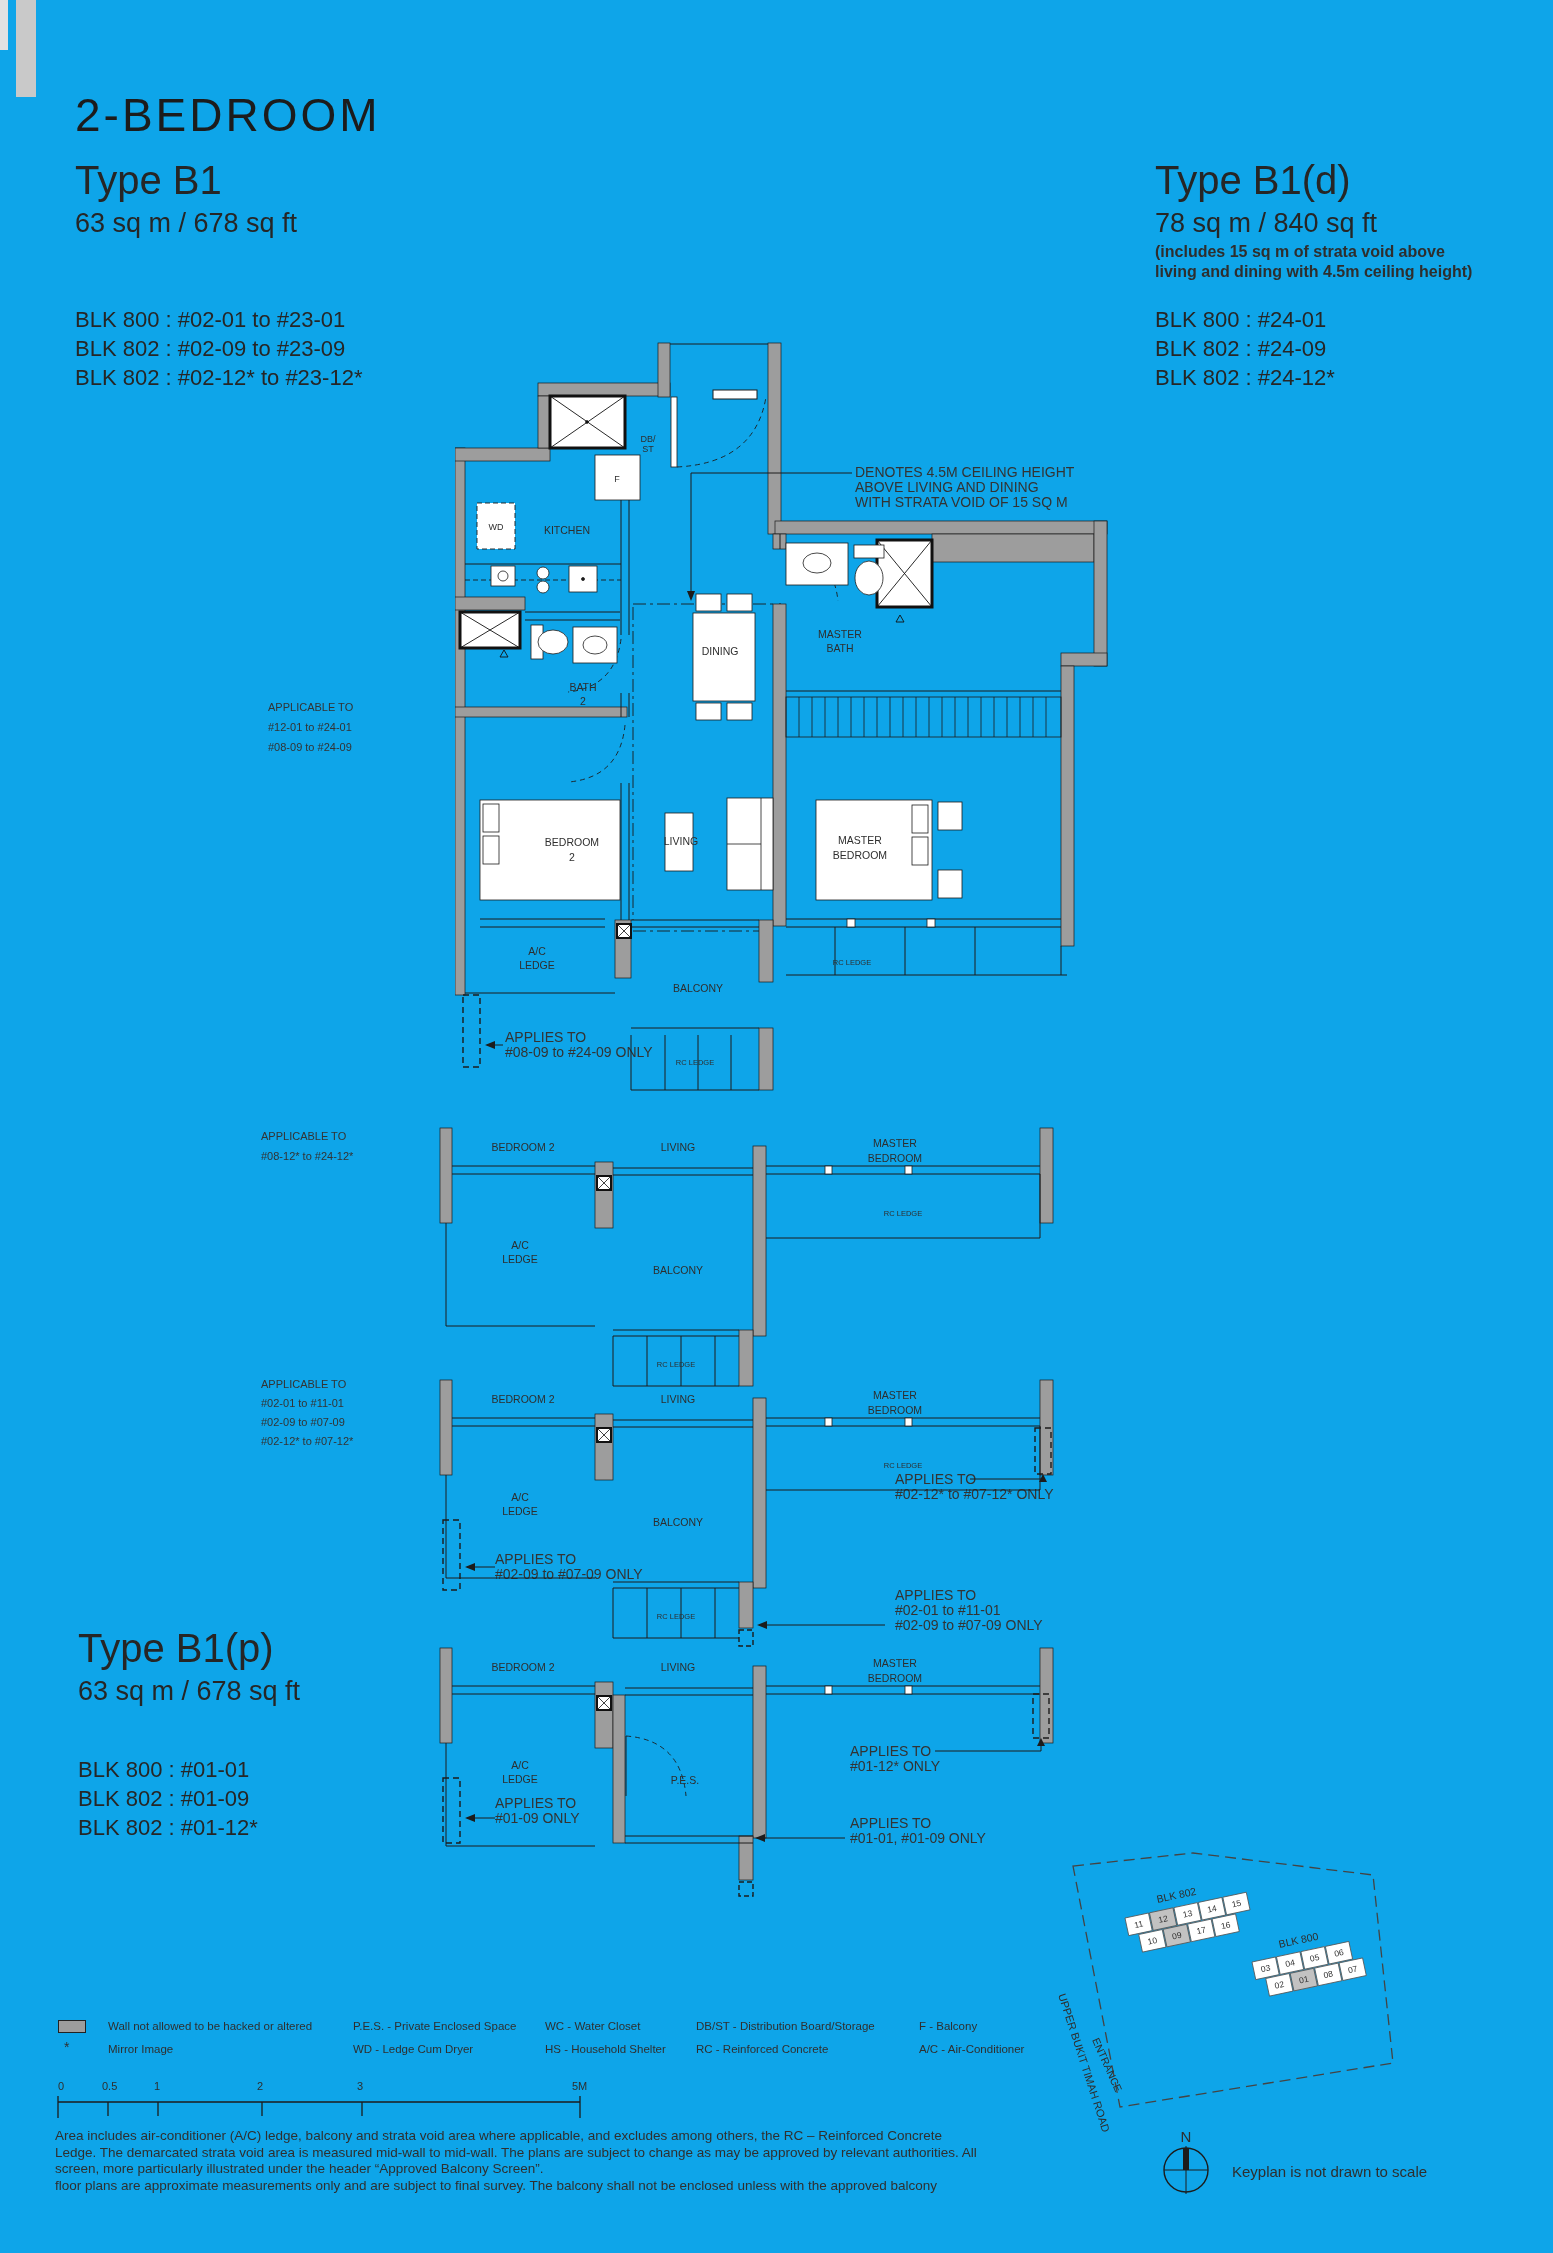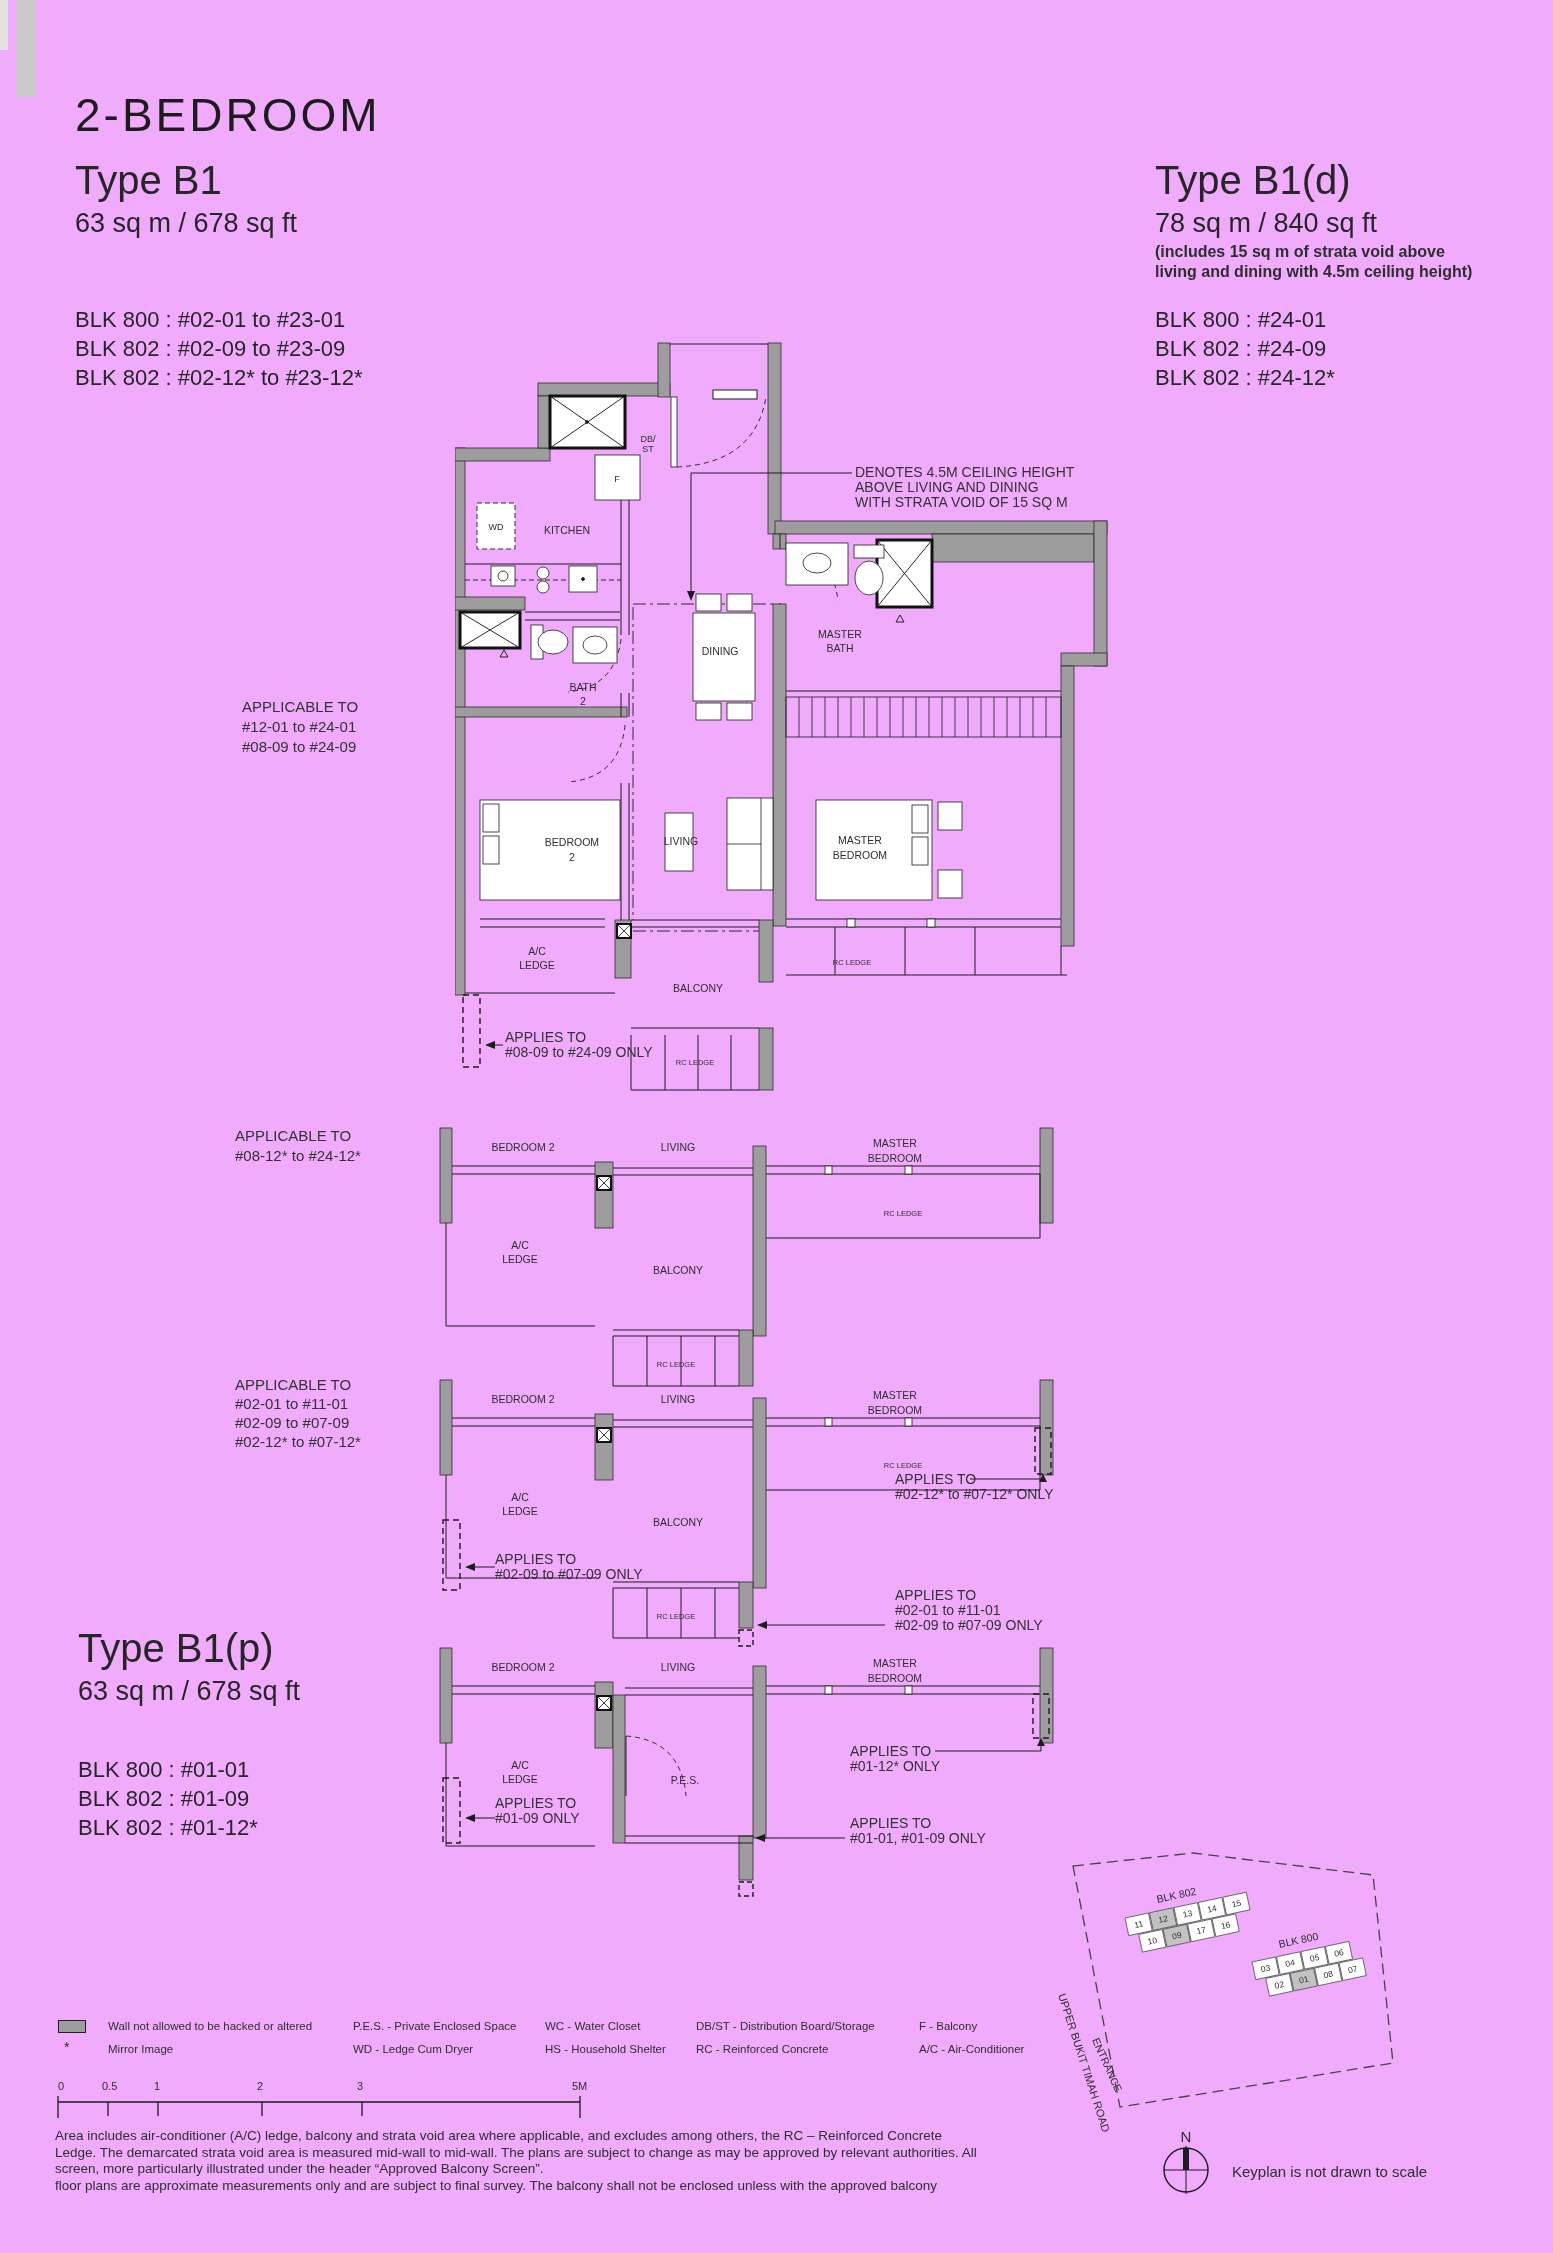--- a/index.html
+++ b/index.html
@@ -1,25 +1,25 @@
 <!DOCTYPE html>
 <html><head>
 <meta charset="utf-8">
 <style>
   html,body{margin:0;padding:0;background:#ffffff;}
-  .page{position:relative;width:1553px;height:2253px;background:#f0abfc;overflow:hidden;
+  .page{position:relative;width:1553px;height:2253px;background:#0ea5e9;overflow:hidden;
         font-family:"Liberation Sans", sans-serif;color:#2e2e2e;}
   .abs{position:absolute;}
   .t{position:absolute;white-space:nowrap;color:#2e2e2e;}
   .h1{font-size:46px;letter-spacing:3px;font-weight:400;color:#1c1c1c;}
   .h2{font-size:40px;font-weight:300;color:#262626;}
   .area{font-size:27px;font-weight:300;color:#262626;}
   .note{font-size:16px;font-weight:700;line-height:20px;color:#2e2e2e;}
   .blk{font-size:22px;font-weight:300;line-height:29px;color:#262626;margin-top:17px;}
-  .app{font-size:15px;line-height:20px;color:#333;}
+  .app{font-size:11px;line-height:20px;color:#333;margin-left:26px;}
   .ann{font-size:14px;line-height:15px;color:#333;}
   .legend-txt{font-size:11.5px;color:#2f2f2f;line-height:14px;}
   .disc{font-size:13.5px;line-height:16.5px;color:#2f2f2f;}
   .grayblock{background:#c9c9c9;}
   svg text{font-family:"Liberation Sans", sans-serif;fill:#2e2e2e;}
   svg .rm{font-size:10.5px;}
   svg .tiny{font-size:7.5px;}
   svg .lbl9{font-size:9px;}
   .swatch{position:absolute;background:#9d9d9d;border:1.5px solid #222;}
 </style>

